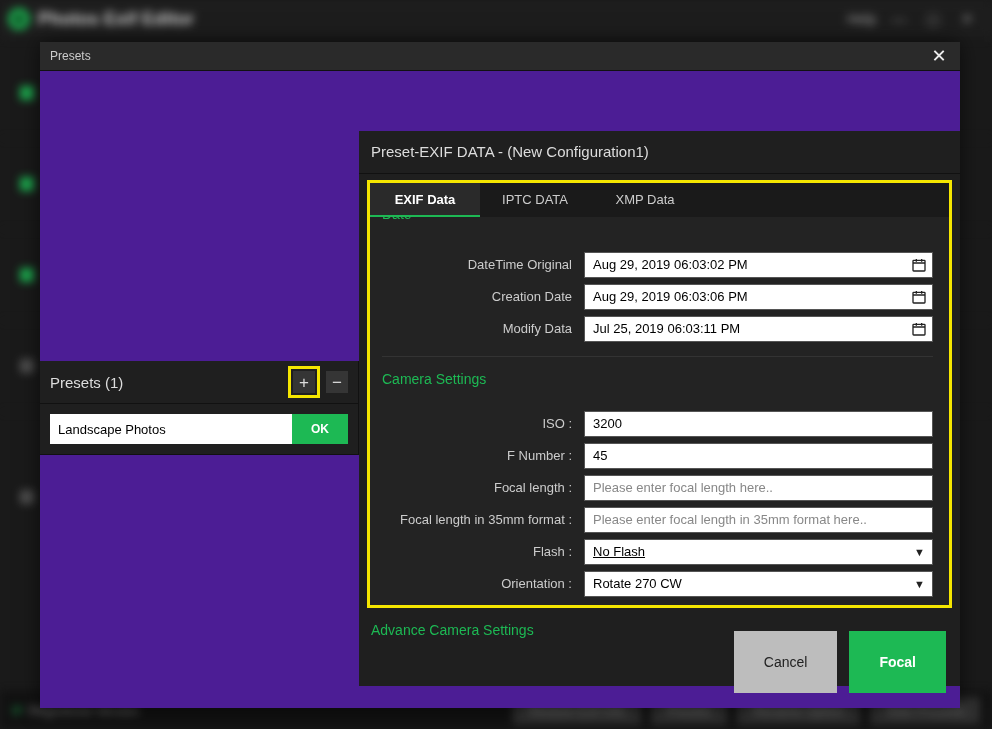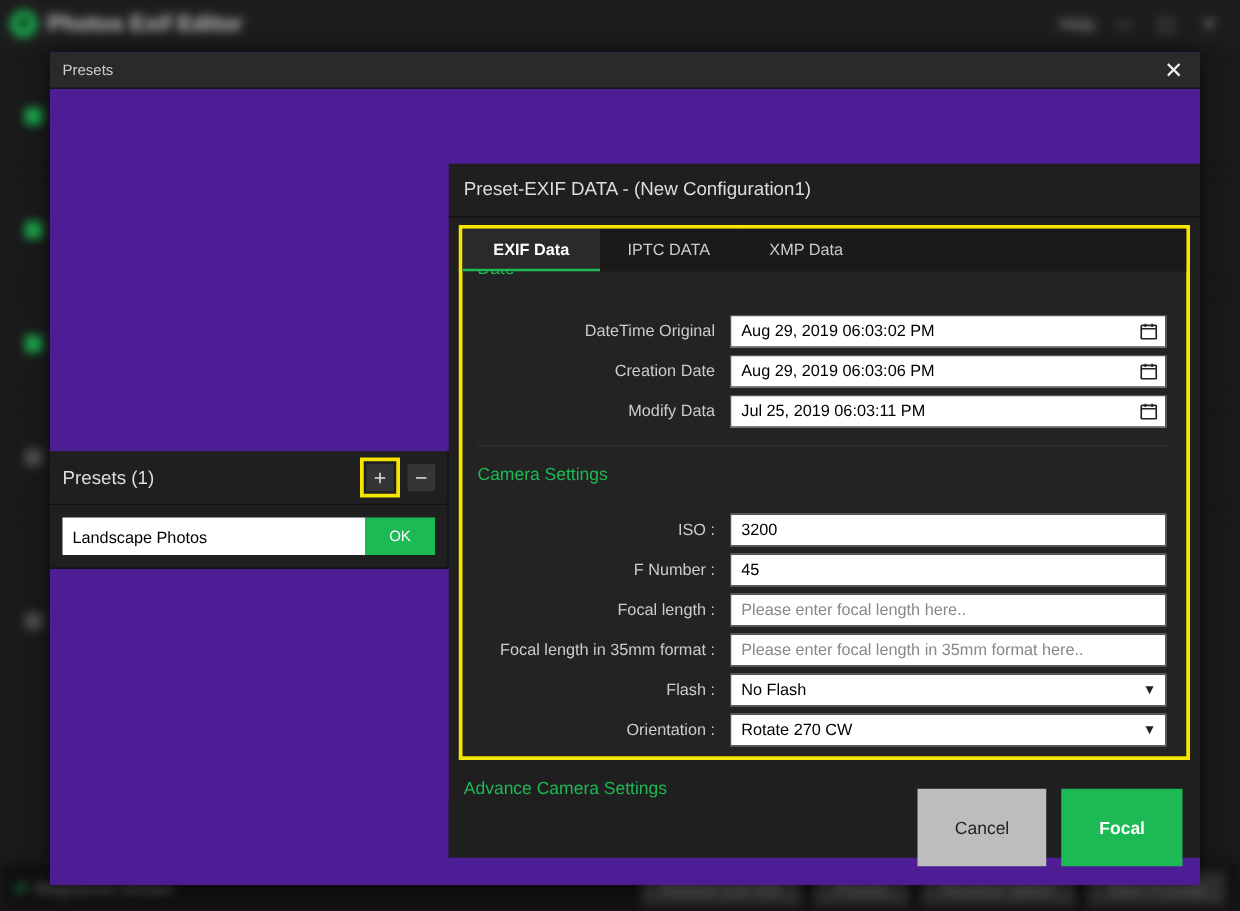--- a/index.html
+++ b/index.html
@@ -184,21 +184,21 @@
   background:#fff;
   color:#000;
   outline:none;
 }
 .ok-btn {
   width:56px;
   height:30px;
   background:#1db954;
   color:#fff;
   font-size:12px;
-  font-weight:400;
+  font-weight:700;
   display:flex;
   align-items:center;
   justify-content:center;
   cursor:pointer;
 }
 
 .right-col {
   flex:1;
   background:#1f1f1f;
   display:flex;
@@ -476,21 +476,21 @@
           <div class="form-row">
             <div class="form-label">Focal length in 35mm format :</div>
             <div class="form-input-wrap">
               <input class="form-input" type="text" placeholder="Please enter focal length in 35mm format here.." style="">
             </div>
           </div>
 
           <div class="form-row">
             <div class="form-label">Flash :</div>
             <div class="form-input-wrap">
-              <input class="form-input" type="text" readonly="" style="padding-right: 22px;" value="No Flash">
+              <input class="form-input" type="text" readonly="" style="padding-right: 22px; text-decoration: underline;" value="No Flash">
               <span class="sel-arrow">▼</span>
             </div>
           </div>
 
           <div class="form-row">
             <div class="form-label">Orientation :</div>
             <div class="form-input-wrap">
               <input class="form-input" type="text" readonly="" style="padding-right: 22px;" value="Rotate 270 CW">
               <span class="sel-arrow">▼</span>
             </div>

